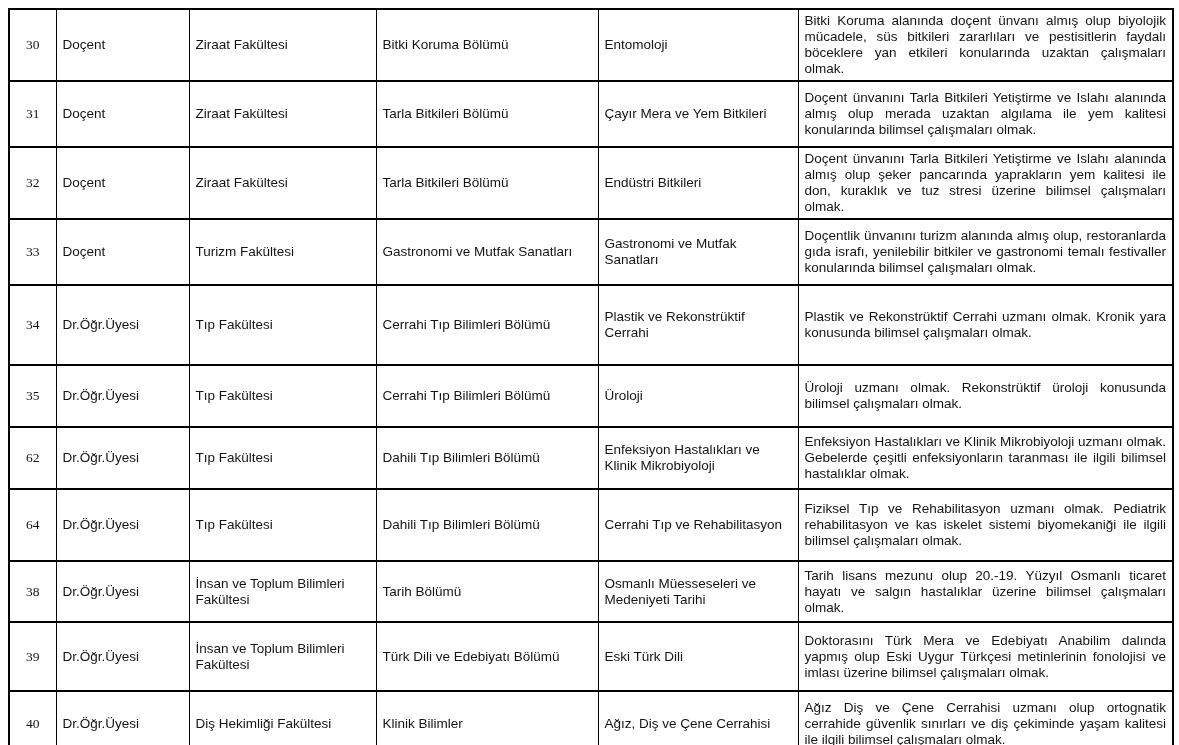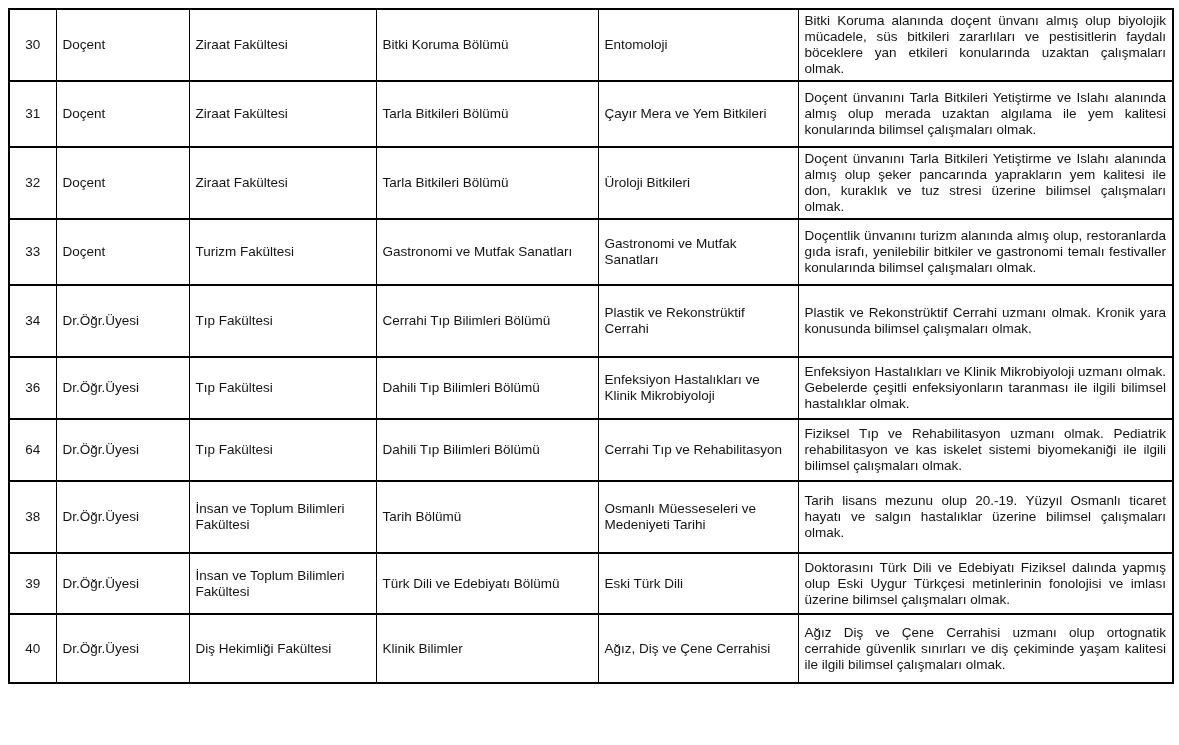--- a/index.html
+++ b/index.html
@@ -31,28 +31,28 @@
   }
   table.jobs td {
     border-left: 1px solid #000;
     border-right: 1px solid #000;
     border-top: 2px solid #000;
     border-bottom: 2px solid #000;
     vertical-align: middle;
     padding: 3px 6px;
     overflow: hidden;
   }
-  td.c-no { text-align: center; }
+  td.c-no { text-align: center; font-family: Liberation Serif, serif; }
   td.c-desc { text-align: justify; text-justify: inter-word; padding: 2px 6px; }
   
   tr:nth-of-type(1)  { height: 68px; }
   tr:nth-of-type(2)  { height: 66px; }
   tr:nth-of-type(3)  { height: 70px; }
   tr:nth-of-type(4)  { height: 66px; }
-  tr:nth-of-type(5)  { height: 72px; margin-top: 24px; }
+  tr:nth-of-type(5)  { height: 80px; margin-top: 24px; }
   tr:nth-of-type(6)  { height: 62px; }
   tr:nth-of-type(7)  { height: 62px; }
   tr:nth-of-type(8)  { height: 72px; }
   tr:nth-of-type(9)  { height: 61px; }
   tr:nth-of-type(10) { height: 69px; }
   tr:nth-of-type(11) { height: 66px; }
 </style>
 </head>
 <body>
 
@@ -81,41 +81,49 @@
         <td>Ziraat Fakültesi</td>
         <td>Tarla Bitkileri Bölümü</td>
         <td>Çayır Mera ve Yem Bitkileri</td>
         <td class="c-desc">Doçent ünvanını Tarla Bitkileri Yetiştirme ve Islahı alanında almış olup merada uzaktan algılama ile yem kalitesi konularında bilimsel çalışmaları olmak.</td>
       </tr>
       <tr>
         <td class="c-no">32</td>
         <td>Doçent</td>
         <td>Ziraat Fakültesi</td>
         <td>Tarla Bitkileri Bölümü</td>
-        <td>Üroloji Bitkileri</td>
+        <td>Endüstri Bitkileri</td>
         <td class="c-desc">Doçent ünvanını Tarla Bitkileri Yetiştirme ve Islahı alanında almış olup şeker pancarında yaprakların yem kalitesi ile don, kuraklık ve tuz stresi üzerine bilimsel çalışmaları olmak.</td>
       </tr>
       <tr>
         <td class="c-no">33</td>
         <td>Doçent</td>
         <td>Turizm Fakültesi</td>
         <td>Gastronomi ve Mutfak Sanatları</td>
         <td>Gastronomi ve Mutfak Sanatları</td>
         <td class="c-desc">Doçentlik ünvanını turizm alanında almış olup, restoranlarda gıda israfı, yenilebilir bitkiler ve gastronomi temalı festivaller konularında bilimsel çalışmaları olmak.</td>
       </tr>
       <tr>
         <td class="c-no">34</td>
         <td>Dr.Öğr.Üyesi</td>
         <td>Tıp Fakültesi</td>
         <td>Cerrahi Tıp Bilimleri Bölümü</td>
         <td>Plastik ve Rekonstrüktif Cerrahi</td>
         <td class="c-desc">Plastik ve Rekonstrüktif Cerrahi uzmanı olmak. Kronik yara konusunda bilimsel çalışmaları olmak.</td>
       </tr>
       <tr>
-        <td class="c-no">36</td>
+        <td class="c-no">35</td>
+        <td>Dr.Öğr.Üyesi</td>
+        <td>Tıp Fakültesi</td>
+        <td>Cerrahi Tıp Bilimleri Bölümü</td>
+        <td>Üroloji</td>
+        <td class="c-desc">Üroloji uzmanı olmak. Rekonstrüktif üroloji konusunda bilimsel çalışmaları olmak.</td>
+      </tr>
+      <tr>
+        <td class="c-no">62</td>
         <td>Dr.Öğr.Üyesi</td>
         <td>Tıp Fakültesi</td>
         <td>Dahili Tıp Bilimleri Bölümü</td>
         <td>Enfeksiyon Hastalıkları ve Klinik Mikrobiyoloji</td>
         <td class="c-desc">Enfeksiyon Hastalıkları ve Klinik Mikrobiyoloji uzmanı olmak. Gebelerde çeşitli enfeksiyonların taranması ile ilgili bilimsel hastalıklar olmak.</td>
       </tr>
       <tr>
         <td class="c-no">64</td>
         <td>Dr.Öğr.Üyesi</td>
         <td>Tıp Fakültesi</td>
@@ -130,21 +138,21 @@
         <td>Tarih Bölümü</td>
         <td>Osmanlı Müesseseleri ve Medeniyeti Tarihi</td>
         <td class="c-desc">Tarih lisans mezunu olup 20.-19. Yüzyıl Osmanlı ticaret hayatı ve salgın hastalıklar üzerine bilimsel çalışmaları olmak.</td>
       </tr>
       <tr>
         <td class="c-no">39</td>
         <td>Dr.Öğr.Üyesi</td>
         <td>İnsan ve Toplum Bilimleri Fakültesi</td>
         <td>Türk Dili ve Edebiyatı Bölümü</td>
         <td>Eski Türk Dili</td>
-        <td class="c-desc">Doktorasını Türk Dili ve Edebiyatı Fiziksel dalında yapmış olup Eski Uygur Türkçesi metinlerinin fonolojisi ve imlası üzerine bilimsel çalışmaları olmak.</td>
+        <td class="c-desc">Doktorasını Türk Mera ve Edebiyatı Anabilim dalında yapmış olup Eski Uygur Türkçesi metinlerinin fonolojisi ve imlası üzerine bilimsel çalışmaları olmak.</td>
       </tr>
       <tr>
         <td class="c-no">40</td>
         <td>Dr.Öğr.Üyesi</td>
         <td>Diş Hekimliği Fakültesi</td>
         <td>Klinik Bilimler</td>
         <td>Ağız, Diş ve Çene Cerrahisi</td>
         <td class="c-desc">Ağız Diş ve Çene Cerrahisi uzmanı olup ortognatik cerrahide güvenlik sınırları ve diş çekiminde yaşam kalitesi ile ilgili bilimsel çalışmaları olmak.</td>
       </tr>
     </tbody>

